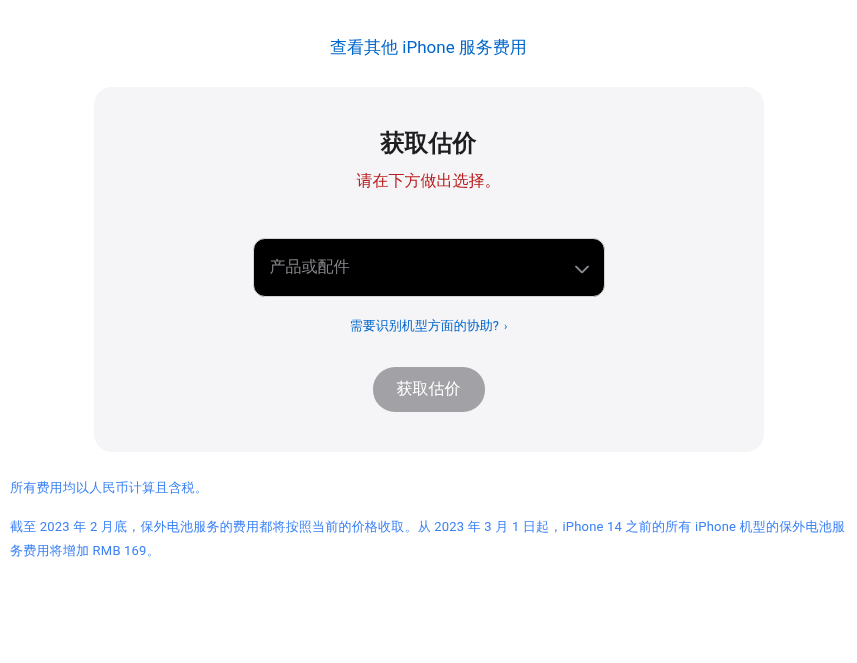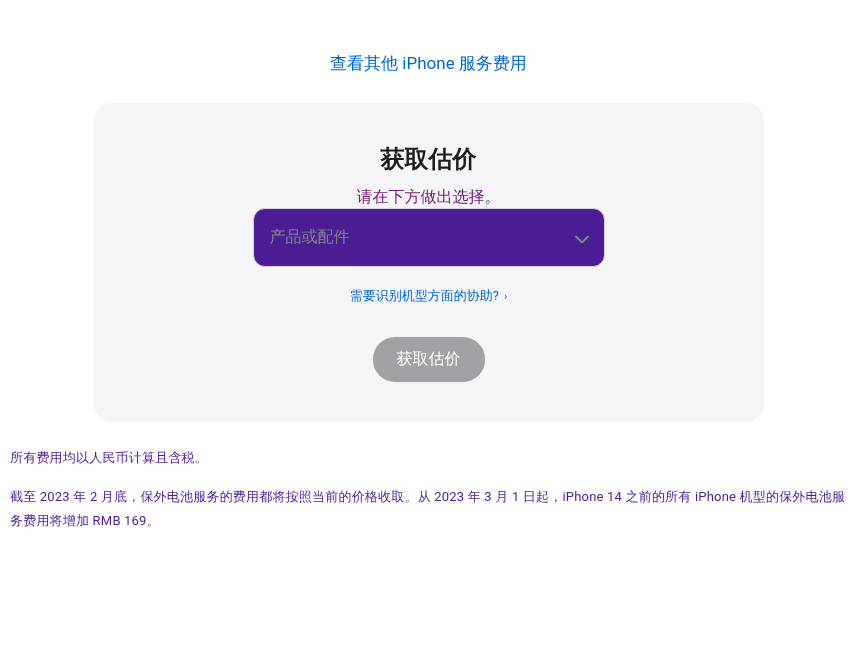--- a/index.html
+++ b/index.html
@@ -9,21 +9,21 @@
     }
     body {
       font-family: -apple-system, BlinkMacSystemFont, "Segoe UI", Roboto, Helvetica, Arial, sans-serif;
       background: #ffffff;
       width: 857px;
       height: 663px;
       overflow: hidden;
     }
     .top-link {
       text-align: center;
-      padding-top: 52px;
+      padding-top: 36px;
       padding-bottom: 28px;
     }
     .top-link a {
       color: #0066cc;
       text-decoration: none;
       font-size: 17px;
       font-weight: 400;
     }
     .card {
       background: #f5f5f7;
@@ -34,30 +34,31 @@
       text-align: center;
     }
     .card-title {
       font-size: 24px;
       font-weight: 600;
       color: #1d1d1f;
       margin-bottom: 12px;
     }
     .card-subtitle {
       font-size: 16px;
-      color: #701a75;
+      color: #b91c1c;
+      margin-bottom: 46px;
     }
     .select-wrapper {
       position: relative;
       width: 352px;
       margin: 0 auto 24px auto;
     }
     .select-box {
       width: 100%;
-      background: #4c1d95;
+      background: #000000;
       border: 1px solid #d2d2d7;
       border-radius: 12px;
       padding: 18px 40px 18px 16px;
       font-size: 16px;
       color: #86868b;
       text-align: left;
       cursor: pointer;
       appearance: none;
       outline: none;
       position: relative;
@@ -89,21 +90,21 @@
       color: #ffffff;
       border: none;
       border-radius: 22px;
       padding: 12px 24px;
       font-size: 16px;
       cursor: pointer;
     }
     .footer-text {
       padding: 24px 10px 0 10px;
       font-size: 13px;
-      color: #4c1d95;
+      color: #3b82f6;
       line-height: 1.9;
       letter-spacing: 0.2px;
     }
     .footer-text p {
       margin-bottom: 14px;
     }
     .footer-section {
       position: relative;
     }
   </style>

